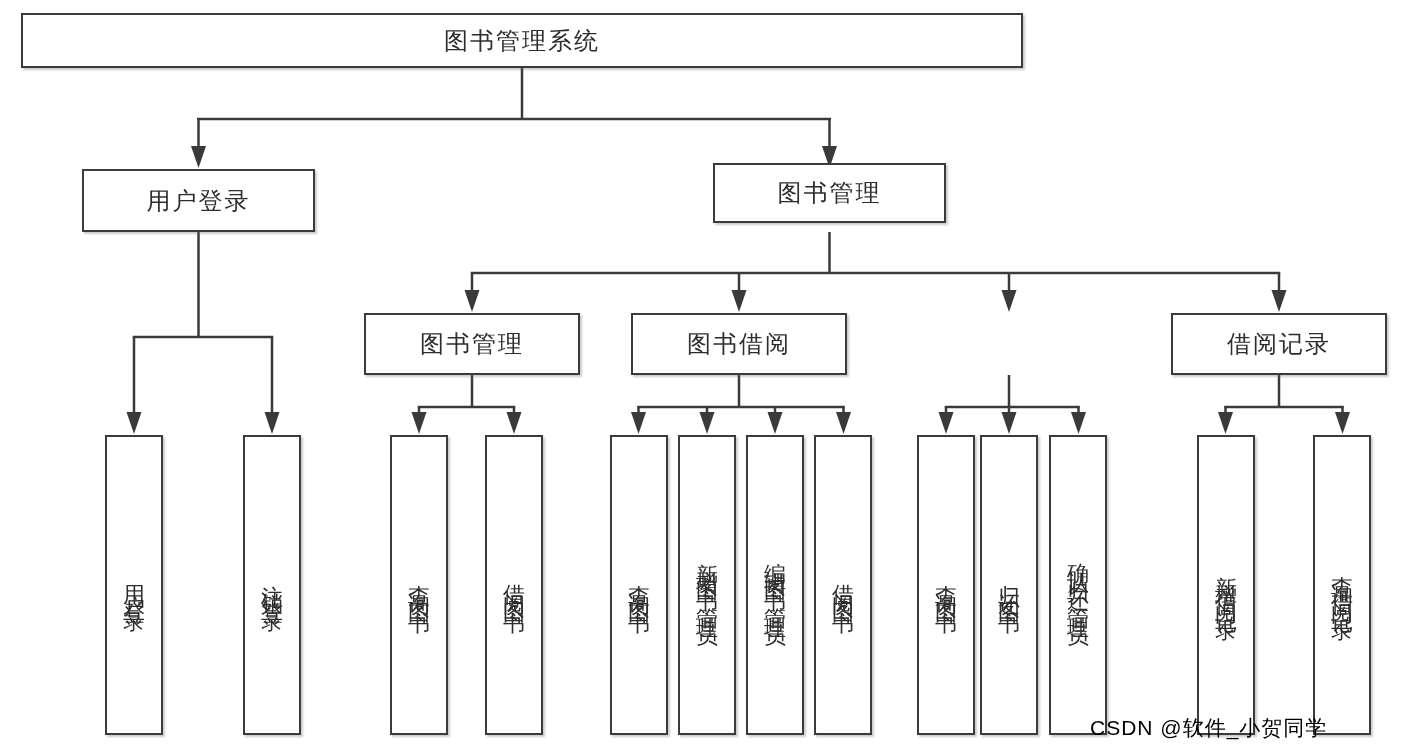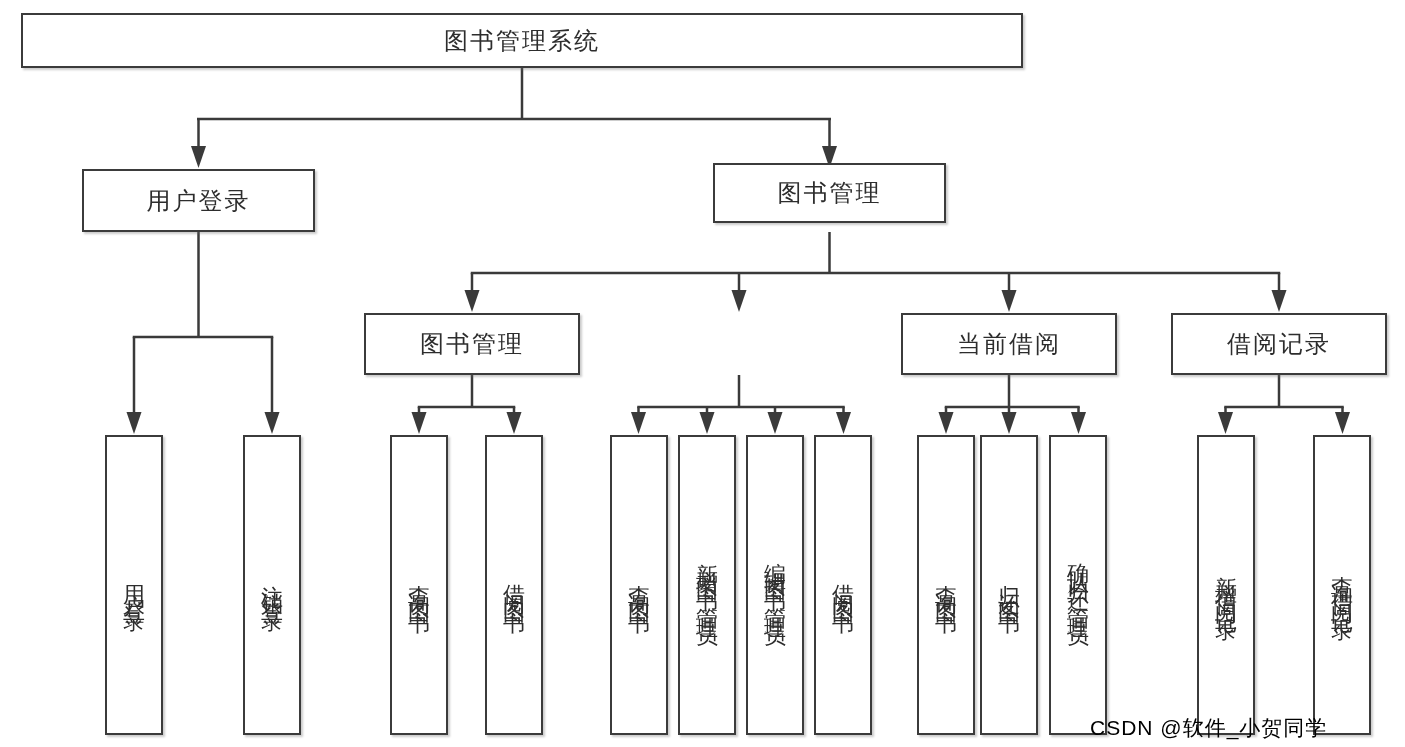--- a/index.html
+++ b/index.html
@@ -107,22 +107,22 @@
   <div class="box h" style="left:82px; top:169px; width:233px; height:63px;">
     <span>用户登录</span>
   </div>
   <div class="box h" style="left:713px; top:163px; width:233px; height:60px;">
     <span>图书管理</span>
   </div>
 
   <div class="box h" style="left:364px; top:313px; width:216px; height:62px;">
     <span>图书管理</span>
   </div>
-  <div class="box h" style="left:901px; top:313px; width:216px; height:62px;">
-    <span>当前借阅</span>
+  <div class="box h" style="left:631px; top:313px; width:216px; height:62px;">
+    <span>图书借阅</span>
   </div>
   <div class="box h" style="left:1171px; top:313px; width:216px; height:62px;">
     <span>借阅记录</span>
   </div>
 
   <div class="box v" style="left:105px; top:435px; width:58px; height:300px;">
     <span>用户登录</span>
   </div>
   <div class="box v" style="left:243px; top:435px; width:58px; height:300px;">
     <span>注销登录</span>

